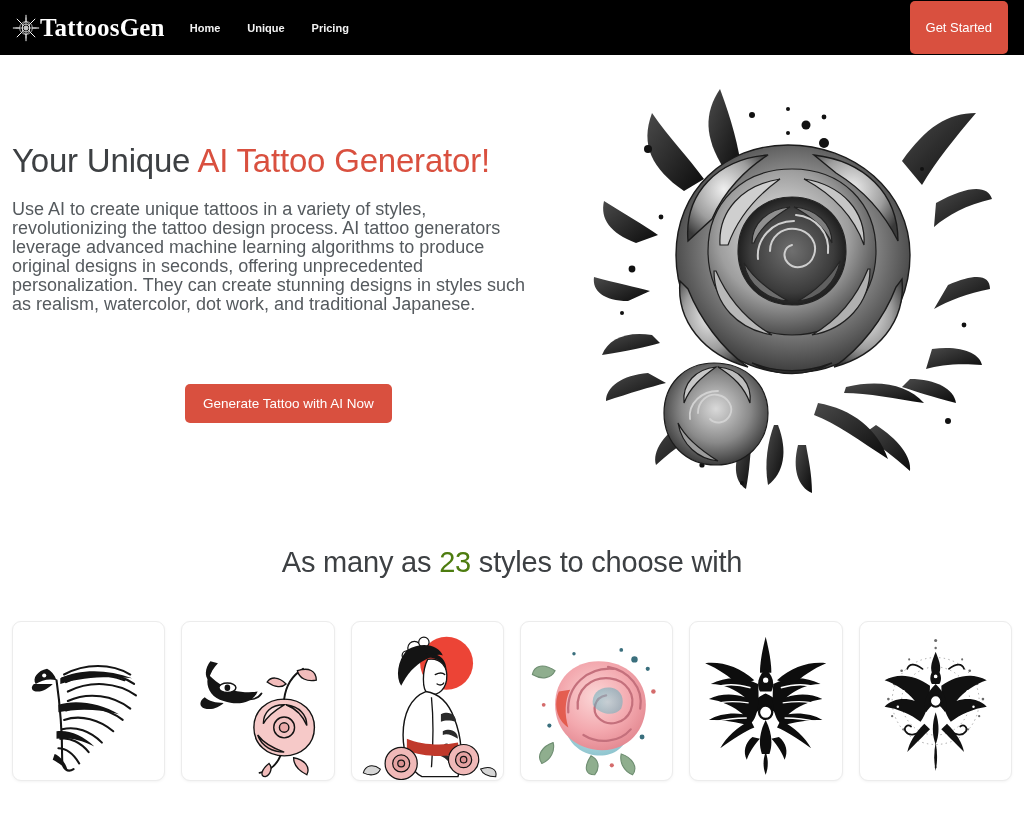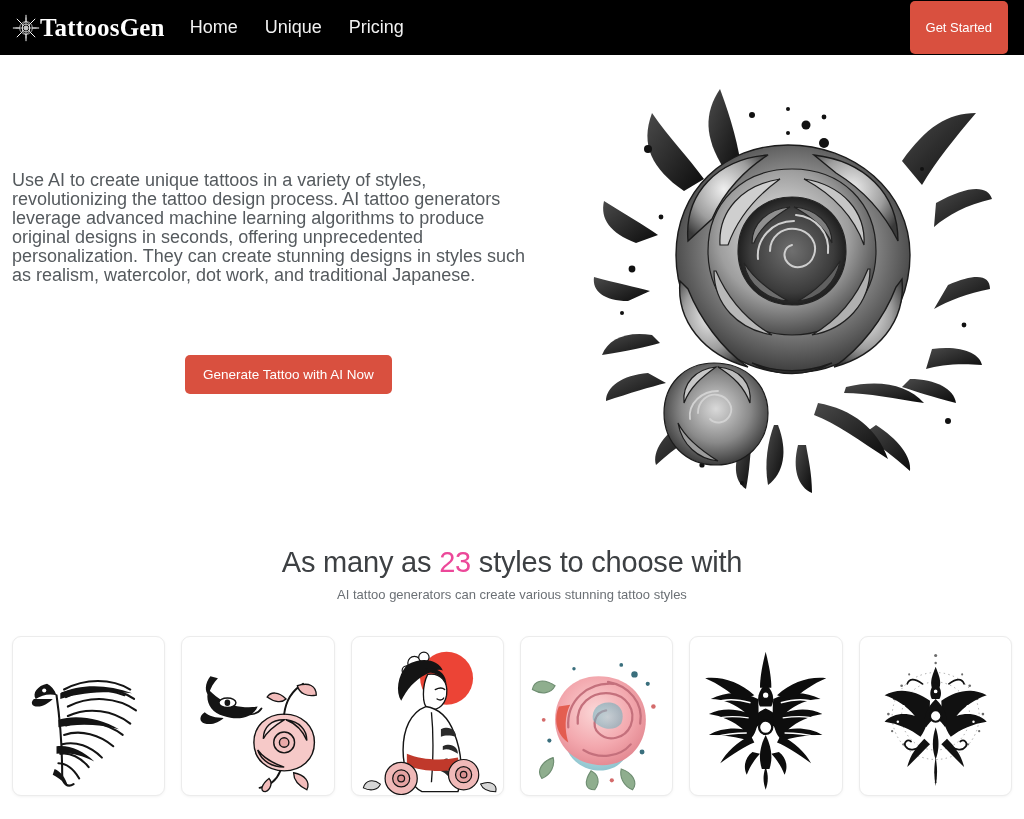--- a/index.html
+++ b/index.html
@@ -25,23 +25,24 @@
     font-family:"Liberation Serif", serif;
     font-size:25px;
     font-weight:bold;
     color:#ffffff;
     letter-spacing:0.2px;
     line-height:1;
   }
   .nav { display:flex; align-items:center; gap:27px; margin-left:25px; }
   .nav-link {
     color:#f2f2f2;
-    font-size:18px;
+    font-size:11px;
     text-decoration:none;
     white-space:nowrap;
+    font-weight:bold;
   }
   .cta-header {
     margin-left:auto;
     background:#d9503f;
     color:#ffffff;
     border:none;
     border-radius:5px;
     font-size:13px;
     padding:19px 16px;
     cursor:pointer;
@@ -98,21 +99,21 @@
 
   
   .styles-section { text-align:center; padding-top:36px; }
   .section-title {
     font-size:29px;
     font-weight:normal;
     color:#3d4043;
     letter-spacing:-0.2px;
     margin-bottom:8px;
   }
-  .section-title .accent { color:#ec4899; }
+  .section-title .accent { color:#4d7c0f; }
   .section-sub {
     font-size:13px;
     color:#6b7075;
   }
 
   
   .gallery {
     display:flex;
     gap:16px;
     padding:34px 12px 0 12px;
@@ -170,20 +171,21 @@
     <a class="nav-link" href="#">Home</a>
     <a class="nav-link" href="#">Unique</a>
     <a class="nav-link" href="#">Pricing</a>
   </nav>
 
   <button class="cta-header">Get Started</button>
 </div>
 
 <section class="hero">
   <div class="hero-left">
+    <h1 class="hero-title"><span>Your Unique </span><span class="accent">AI Tattoo Generator!</span></h1>
     <p class="hero-desc">Use AI to create unique tattoos in a variety of styles, revolutionizing the tattoo design process. AI tattoo generators leverage advanced machine learning algorithms to produce original designs in seconds, offering unprecedented personalization. They can create stunning designs in styles such as realism, watercolor, dot work, and traditional Japanese.</p>
     <div class="hero-cta-wrap">
       <button class="cta-main">Generate Tattoo with AI Now</button>
     </div>
   </div>
 
   <div class="hero-right">
     <svg class="hero-art" viewBox="0 0 400 420" aria-hidden="true">
       <defs>
         <radialGradient id="petalG" cx="50%" cy="45%" r="60%">
@@ -289,21 +291,20 @@
         <path d="M186,352 C196,378 192,400 176,412 C172,390 176,368 182,352 Z"></path>
         <path d="M254,314 C288,306 316,312 332,330 C304,326 276,320 252,320 Z"></path>
         <path d="M60,262 C34,258 16,266 10,282 C36,278 54,274 68,270 Z"></path>
       </g>
     </svg>
   </div>
 </section>
 
 <section class="styles-section">
   <h2 class="section-title"><span>As many as </span><span class="accent">23</span><span> styles to choose with</span></h2>
-  <p class="section-sub">AI tattoo generators can create various stunning tattoo styles</p>
 
   <div class="gallery">
 
     <div class="card">
       <svg viewBox="0 0 160 160" aria-hidden="true">
         <g fill="#141414">
           <path d="M36,46 C26,48 20,56 24,62 C30,58 38,56 46,58 C44,52 40,48 36,46 Z"></path>
           <circle cx="33" cy="53" r="2.2" fill="#fff"></circle>
           <path d="M22,62 C18,66 20,70 26,70 C32,70 38,66 42,62 Z"></path>
         </g>

